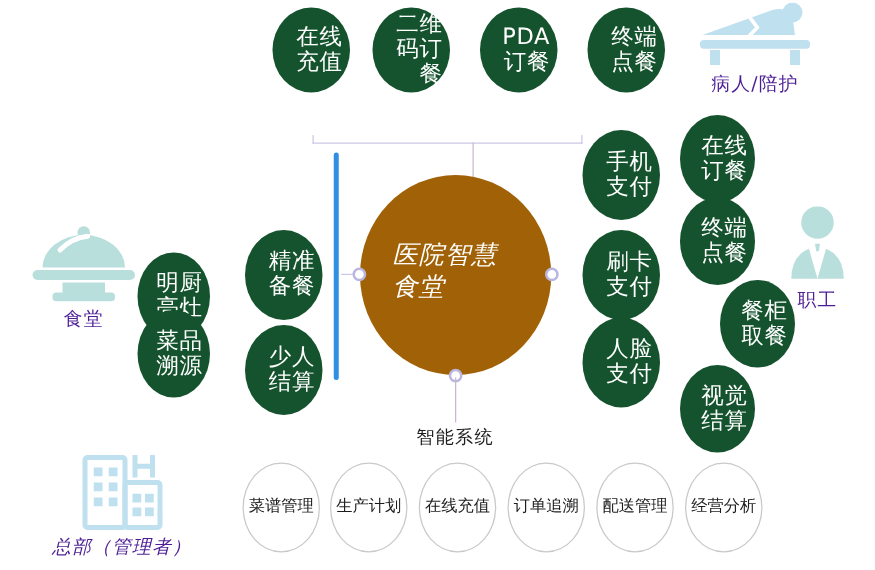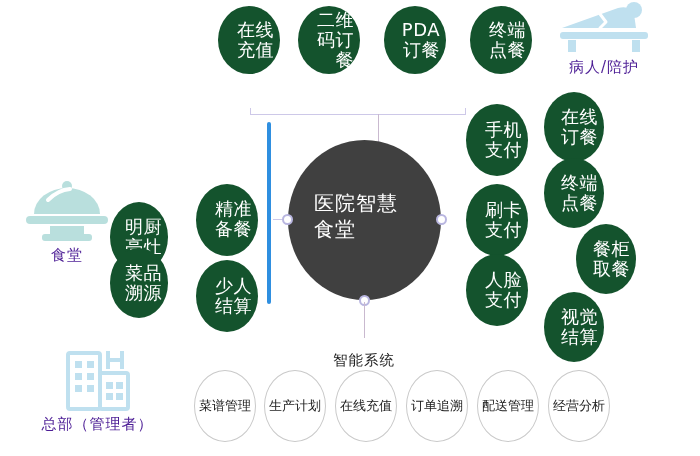--- a/index.html
+++ b/index.html
@@ -38,22 +38,23 @@
   .bubble .txt { display: block; width: 100%; }
 
   
   #hub {
     position: absolute;
     left: 288px;
     top: 140px;
     width: 153px;
     height: 160px;
     border-radius: 50%;
-    background: #404040;
+    background: #a16207;
     color: #fff;
+    font-style: italic;
   }
   #hub .hub-text {
     position: absolute;
     left: 26px;
     top: 50px;
     font-size: 20px;
     line-height: 1.32;
     letter-spacing: 1px;
     text-align: left;
     width: 100px;
@@ -107,21 +108,20 @@
   }
   .icon-teal { fill: #b9dfdd; }
   .icon-blue { fill: #bfe0ef; }
 
   .caption {
     position: absolute;
     color: #1d1d1d;
     font-size: 14.5px;
     letter-spacing: 1px;
     white-space: nowrap;
-    margin-top: 11px;
   }
 </style>
 </head>
 <body>
 
 <div id="canvas">
 
   <div class="bubble" style="left:218px; top:6px; width:62px; height:68px;">
     <span class="txt">在线充值</span>
   </div>
@@ -202,21 +202,21 @@
   </div>
   <div class="ocircle" style="left:335px; top:370px;">
     <span>在线充值</span>
   </div>
   <div class="ocircle" style="left:406px; top:370px;">
     <span>订单追溯</span>
   </div>
   <div class="ocircle" style="left:477px; top:370px;">
     <span>配送管理</span>
   </div>
-  <div class="ocircle" style="left:548px; top:370px;">
+  <div class="ocircle" style="left:548px; top:370px;font-family:Liberation Mono, monospace;">
     <span>经营分析</span>
   </div>
 
   <div class="actor" style="left:12px; top:180px; width:110px;">
     <svg width="86" height="62" viewBox="0 0 86 62">
       <circle cx="43" cy="6" r="5" class="icon-teal"></circle>
       <path d="M10 34 A33 26 0 0 1 76 34 Z" class="icon-teal"></path>
       <rect x="2" y="36" width="82" height="8" rx="4" class="icon-teal"></rect>
       <path d="M26 46 h34 v12 h-34 z" class="icon-teal"></path>
       <rect x="18" y="54" width="50" height="7" rx="3" class="icon-teal"></rect>
@@ -230,22 +230,31 @@
       <circle cx="78" cy="8" r="8" class="icon-blue"></circle>
       <path d="M6 26 L62 6 q12 -3 16 6 l2 14 H6 Z" class="icon-blue"></path>
       <path d="M44 12 l6 8 l-6 6" stroke="#ffffff" stroke-width="3" fill="none" stroke-linecap="round" stroke-linejoin="round"></path>
       <rect x="4" y="30" width="88" height="7" rx="3" class="icon-blue"></rect>
       <rect x="12" y="38" width="8" height="12" class="icon-blue"></rect>
       <rect x="76" y="38" width="8" height="12" class="icon-blue"></rect>
     </svg>
     <div class="lbl">病人/陪护</div>
   </div>
 
-
-  <div class="actor" style="left:10px; top:349px; width:175px;">
+  <div class="actor" style="left:614px; top:165px; width:80px;">
+    <svg width="62" height="62" viewBox="0 0 62 62">
+      <circle cx="31" cy="13" r="13" class="icon-teal"></circle>
+      <path d="M10 58 q0 -22 21 -26 q21 4 21 26 Z" class="icon-teal"></path>
+      <path d="M31 32 L23 30 L31 58 L39 30 Z" fill="#ffffff"></path>
+      <path d="M29 30 h4 l-1 6 h-2 Z" class="icon-teal"></path>
+    </svg>
+    <div class="lbl">职工</div>
+  </div>
+
+  <div class="actor" style="left:10px; top:362px; width:175px;font-style:italic;">
     <svg width="76" height="62" viewBox="0 0 76 62">
       <rect x="8" y="4" width="32" height="56" rx="2" fill="none" stroke="#bfe0ef" stroke-width="4"></rect>
       <rect x="40" y="24" width="28" height="36" rx="2" fill="none" stroke="#bfe0ef" stroke-width="4"></rect>
       <rect x="15" y="12" width="7" height="7" class="icon-blue"></rect>
       <rect x="27" y="12" width="7" height="7" class="icon-blue"></rect>
       <rect x="15" y="24" width="7" height="7" class="icon-blue"></rect>
       <rect x="27" y="24" width="7" height="7" class="icon-blue"></rect>
       <rect x="15" y="36" width="7" height="7" class="icon-blue"></rect>
       <rect x="27" y="36" width="7" height="7" class="icon-blue"></rect>
       <rect x="46" y="33" width="7" height="7" class="icon-blue"></rect>

